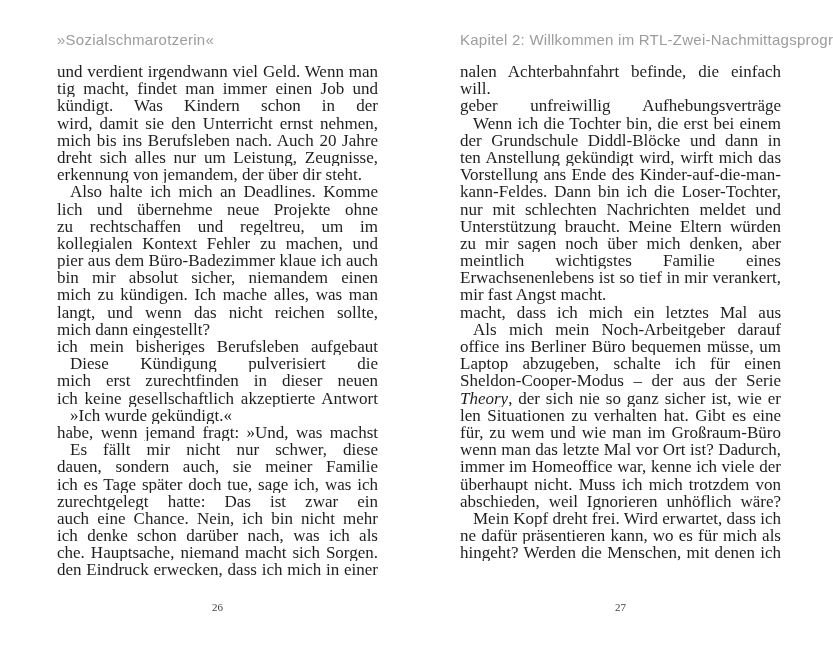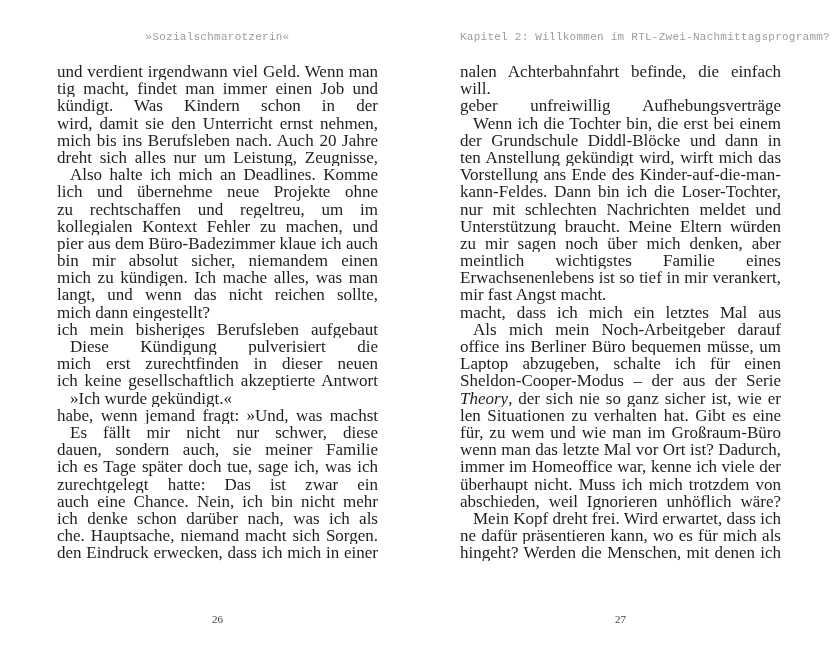--- a/index.html
+++ b/index.html
@@ -22,23 +22,23 @@
     height: 648px;
   }
   .page.left  { left: 57px; }
   .page.right { left: 460px; }
 
   .running-header {
     position: absolute;
     top: 31px;
     left: 0;
     width: 100%;
-    text-align: center;
-    font-family: Liberation Mono, monospace;
-    font-size: 11px;
+    text-align: left;
+    font-family: Liberation Sans, sans-serif;
+    font-size: 15px;
     letter-spacing: 0.25px;
     color: #9c9c9c;
     white-space: nowrap;
   }
 
   .page-text {
     position: absolute;
     top: 63px;
     left: 0;
     width: 321px;
@@ -64,37 +64,37 @@
   .line em { }
 
   .page-number {
     position: absolute;
     top: 601px;
     left: 0;
     width: 100%;
     text-align: center;
     font-size: 11px;
     color: #3f3f3f;
-    margin-top: 12px;
   }
 </style>
 </head>
 <body>
 
 <div class="spread">
 
   <div class="page left">
     <div class="running-header">»Sozialschmarotzerin«</div>
     <div class="page-text" id="left-lines">
         <div class="line"><span>und verdient irgendwann viel Geld. Wenn man alles rich-</span></div>
         <div class="line"><span>tig macht, findet man immer einen Job und wird nicht ge-</span></div>
         <div class="line"><span>kündigt. Was Kindern schon in der Grundschule erzählt</span></div>
         <div class="line"><span>wird, damit sie den Unterricht ernst nehmen, hallte für</span></div>
         <div class="line"><span>mich bis ins Berufsleben nach. Auch 20 Jahre später noch</span></div>
         <div class="line"><span>dreht sich alles nur um Leistung, Zeugnisse, Lob und An-</span></div>
+        <div class="line para-end"><span>erkennung von jemandem, der über dir steht.</span></div>
         <div class="line indent"><span>Also halte ich mich an Deadlines. Komme immer pünkt-</span></div>
         <div class="line"><span>lich und übernehme neue Projekte ohne Murren. Ich bin</span></div>
         <div class="line"><span>zu rechtschaffen und regeltreu, um im beruflichen oder</span></div>
         <div class="line"><span>kollegialen Kontext Fehler zu machen, und Toilettenpa-</span></div>
         <div class="line"><span>pier aus dem Büro-Badezimmer klaue ich auch nicht. Ich</span></div>
         <div class="line"><span>bin mir absolut sicher, niemandem einen Anlass zu bieten,</span></div>
         <div class="line"><span>mich zu kündigen. Ich mache alles, was man von mir ver-</span></div>
         <div class="line"><span>langt, und wenn das nicht reichen sollte, warum haben sie</span></div>
         <div class="line para-end"><span>mich dann eingestellt?</span></div>
         <div class="line"><span>ich mein bisheriges Berufsleben aufgebaut hatte. Ich muss</span></div>

